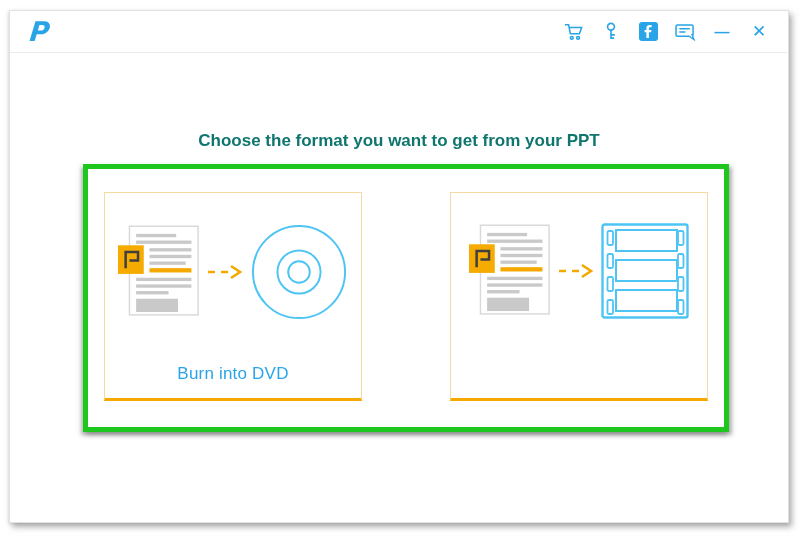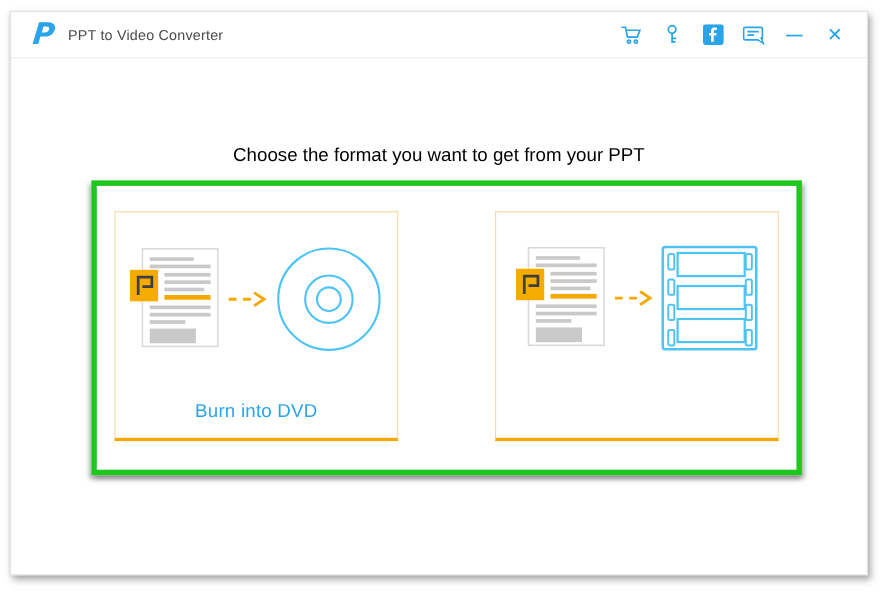--- a/index.html
+++ b/index.html
@@ -32,21 +32,21 @@
   .win-min, .win-close {
     color: #2aa4e8; font-size: 17px; line-height: 17px; font-weight: bold;
     display: flex; align-items: center; justify-content: center;
     width: 22px; height: 22px; cursor: pointer;
   }
   .win-min { font-size: 15px; }
 
   
   .heading {
     position: absolute; top: 120px; left: 0; right: 0;
-    text-align: center; font-size: 17px; font-weight: 400; color: #000000;
+    text-align: center; font-size: 17px; font-weight: 700; color: #0f766e;
   }
 
   .green-annotation {
     position: absolute; left: 73px; top: 153px; width: 646px; height: 268px;
     border: 5px solid #1ec71e;
     box-shadow: -2px 3px 4px rgba(110,110,110,0.5), 3px 3px 4px rgba(110,110,110,0.5);
     display: flex; justify-content: center; align-items: flex-start; gap: 88px;
     padding-top: 23px; background: #ffffff;
   }
 
@@ -62,21 +62,20 @@
     font-size: 17px; color: #2aa4e8; letter-spacing: 0.2px;
   }
 </style>
 </head>
 <body>
 
 <div class="app-window">
 
   <div class="titlebar">
     <span class="logo-p">P</span>
-    <span class="app-title">PPT to Video Converter</span>
     <span class="titlebar-spacer"></span>
 
     <div class="tb-icons">
 
       <div class="tb-btn">
         <svg width="20" height="18" viewBox="0 0 22 20" fill="none" stroke="#2aa4e8" stroke-width="1.7">
           <path d="M1 2 H5 L7 12 H17 L19.5 5 H6"></path>
           <circle cx="8.5" cy="16.5" r="1.6"></circle>
           <circle cx="15.5" cy="16.5" r="1.6"></circle>
         </svg>

